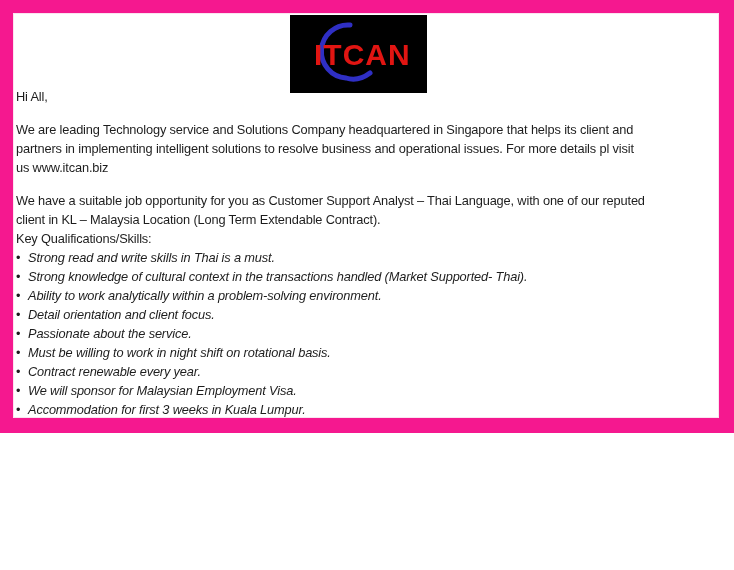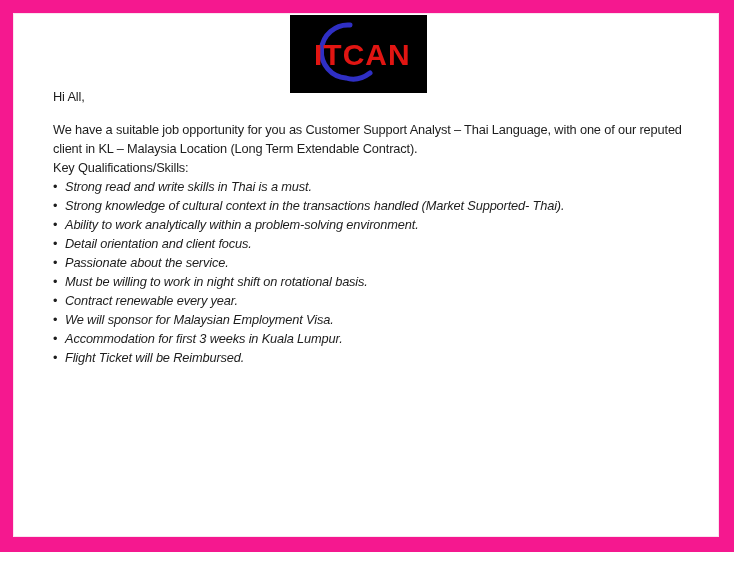--- a/index.html
+++ b/index.html
@@ -1,33 +1,32 @@
 <!DOCTYPE html>
 <html><head>
 <meta charset="utf-8">
 <title>Job Posting</title>
 <style>
   html, body { margin: 0; padding: 0; background: #ffffff; }
   .page {
     box-sizing: border-box;
     width: 734px;
-    height: 552px;
+    height: 433px;
     border-style: solid;
     border-color: #F5188F;
     border-width: 13px 15px 15px 13px;
     background: #ffffff;
     position: relative;
     overflow: hidden;
     font-family: "Liberation Sans", sans-serif;
     font-size: 12.8px;
     line-height: 19px;
     letter-spacing: -0.15px;
     color: #1d1d1d;
     box-shadow: inset 0 0 0 1px #fbe3f0;
-    padding-left: 37px;
   }
   .logo-box {
     position: absolute;
     left: 277px;
     top: 2px;
     width: 137px;
     height: 78px;
     background: #000000;
   }
   .logo-box svg { display: block; }
@@ -55,20 +54,23 @@
       <rect x="0" y="0" width="137" height="78" fill="#000000"></rect>
       <path d="M 60 10 A 26 26 0 1 0 56 63 Q 68 67 80 58" fill="none" stroke="#2F2FC4" stroke-width="5" stroke-linecap="round"></path>
       <text x="24" y="50" font-family="Liberation Sans, sans-serif" font-size="30" font-weight="bold" letter-spacing="1" fill="#E11512">ITCAN</text>
     </svg>
   </div>
 
   <div class="content">
 
     <div class="para first">Hi All,</div>
 
+    <div class="para">We are leading Technology service and Solutions Company headquartered in Singapore that helps its client and
+partners in implementing intelligent solutions to resolve business and operational issues. For more details pl visit
+us www.itcan.biz</div>
 
     <div class="para">We have a suitable job opportunity for you as Customer Support Analyst – Thai Language, with one of our reputed
 client in KL – Malaysia Location (Long Term Extendable Contract).</div>
 
 
 
     <div class="section">
       <div>Key Qualifications/Skills:</div>
       <div class="bullet-row">
         <span class="bullet-dot">•</span>

